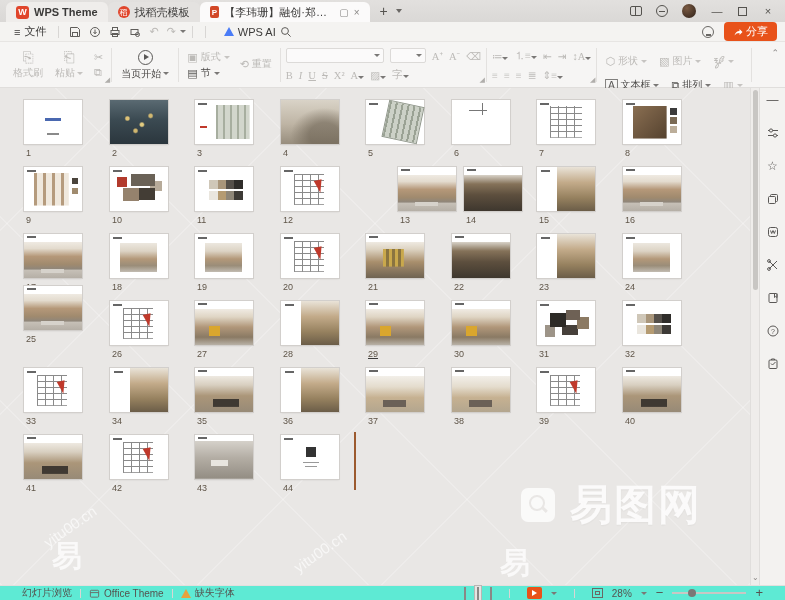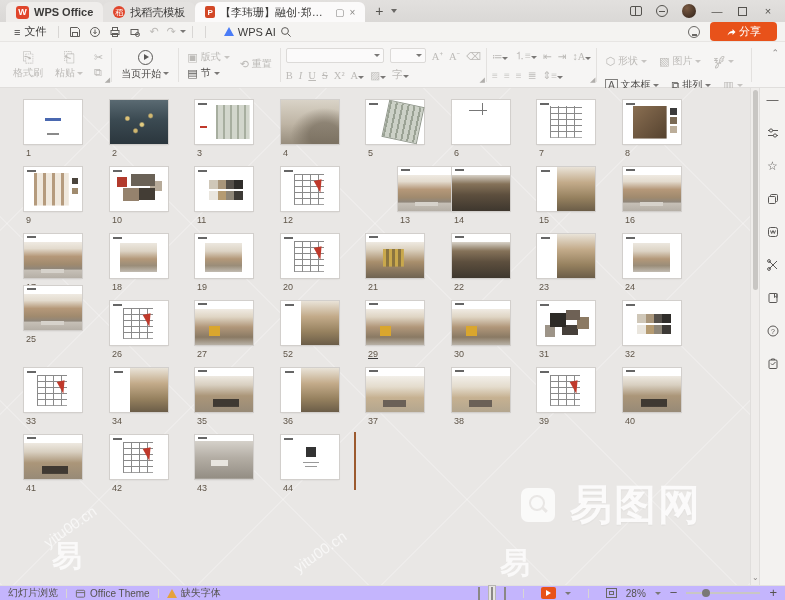--- a/index.html
+++ b/index.html
@@ -48,21 +48,21 @@
   .menu-tabs { display:flex; align-items:center; gap:2px; margin-left:14px; }
   .menu-tab { padding:2px 9px; font-size:11.5px; color:#3b3a39; position:relative; }
   .menu-tab.active { color:#d6501e; font-weight:bold; }
   .menu-tab.active::after { content:""; position:absolute; left:9px; right:9px; bottom:-2px;
     height:2px; background:#d6501e; }
   .wps-ai { display:flex; align-items:center; gap:4px; margin-left:12px; font-size:11px; }
   .ai-logo { width:0; height:0; border-left:5px solid transparent; border-right:5px solid transparent;
     border-bottom:9px solid #4a7cf7; filter:hue-rotate(0deg); }
   .mb-right { margin-left:auto; display:flex; align-items:center; gap:10px; }
   .share-btn { display:flex; align-items:center; gap:3px; background:#e8521a; color:#fff;
-    border-radius:4px; padding:2px 16px; font-size:11px;justify-content:flex-end; }
+    border-radius:4px; padding:2px 9px; font-size:11px;justify-content:flex-end; }
   .svc-ic { width:12px; height:12px; border:1px solid #6a6865; border-radius:50%; position:relative; }
   .svc-ic::after { content:""; position:absolute; left:3px; top:7px; width:5px; height:2px; background:#6a6865; }
 
   
   .ribbon { position:absolute; top:42px; left:0; right:0; height:46px; background:#f6f5f4;
     border-bottom:1px solid #e0dedc; display:flex; align-items:stretch; padding:3px 4px 2px 4px; }
   .rb-group { display:flex; align-items:center; gap:4px; padding:0 5px; position:relative; }
   .rb-sep { width:1px; background:#e3e1df; margin:3px 0; }
   .rb-big { display:flex; flex-direction:column; align-items:center; justify-content:center;
     gap:2px; padding:1px 4px; border-radius:3px; }
@@ -210,23 +210,23 @@
     border-radius:3px; background:#c8c6c3; }
   .vscroll .down-ar { position:absolute; bottom:3px; left:1px; font-size:8px; color:#8a8886; }
   .sidebar { position:absolute; top:88px; left:759px; width:26px; height:497px; background:#f3f2f0;
     border-left:1px solid #e0dedc; display:flex; flex-direction:column; align-items:center;
     padding-top:4px; gap:17px; }
   .sb-ic { width:16px; height:16px; display:flex; align-items:center; justify-content:center;
     color:#5a5856; font-size:12px; }
   .sb-ic svg { display:block; }
 
   
-  .statusbar { position:absolute; left:0; right:0; bottom:0; height:15px; background:#c4b5fd;
+  .statusbar { position:absolute; left:0; right:0; bottom:0; height:15px; background:#5eead4;
     border-top:1px solid #e2e0de; display:flex; align-items:center; font-size:10px;
-    color:#55534f; padding:0 8px; }
+    color:#55534f; padding:0 22px; }
   .st-sep { width:1px; height:9px; background:#d8d6d4; margin:0 8px; }
   .st-item { display:flex; align-items:center; gap:4px; }
   .warn-tri { width:0; height:0; border-left:5px solid transparent; border-right:5px solid transparent;
     border-bottom:9px solid #e6a23c; position:relative; }
   .st-right { margin-left:auto; display:flex; align-items:center; gap:9px; }
   .view-ic { width:12px; height:10px; border:1px solid #8a8886; position:relative; }
   .view-ic.grid { background:
     linear-gradient(#8a8886,#8a8886) 2px 2px/3px 2px no-repeat,
     linear-gradient(#8a8886,#8a8886) 7px 2px/3px 2px no-repeat,
     linear-gradient(#8a8886,#8a8886) 2px 6px/3px 2px no-repeat,
@@ -243,21 +243,21 @@
   .zoom-pm { font-size:13px; color:#55534f; line-height:10px; }
 </style>
 </head>
 <body>
 
 <div id="app">
 
   <div class="titlebar">
     <div class="tb-tab home">
       <span class="logo-w">W</span>
-      <span class="t-label">WPS Office</span>
+      <span class="t-label">WPS Theme</span>
     </div>
     <div class="tb-tab docer">
       <span class="logo-docer">稻</span>
       <span class="t-label">找稻壳模板</span>
     </div>
     <div class="tb-tab doc">
       <span class="logo-ppt">P</span>
       <span class="t-label">【李玮珊】融创·郑州中原壹号</span>
       <span class="tb-mini">▢</span>
       <span class="tb-mini">×</span>
@@ -523,21 +523,21 @@
           <div class="slide-num">11</div>
         </div>
         <div class="slide-cell" style="left: 281px; top: 79px;">
           <div class="thumb k-plan-arrow"></div>
           <div class="slide-num">12</div>
         </div>
         <div class="slide-cell" style="left: 366px; top: 79px; padding-left: 32px;">
           <div class="thumb k-render"></div>
           <div class="slide-num">13</div>
         </div>
-        <div class="slide-cell" style="left: 452px; top: 79px;">
+        <div class="slide-cell" style="left: 464px; top: 79px;">
           <div class="thumb k-render-dark"></div>
           <div class="slide-num">14</div>
         </div>
         <div class="slide-cell" style="left: 537px; top: 79px;">
           <div class="thumb k-render-half"></div>
           <div class="slide-num">15</div>
         </div>
         <div class="slide-cell" style="left: 623px; top: 79px;">
           <div class="thumb k-render"></div>
           <div class="slide-num">16</div>
@@ -581,21 +581,21 @@
         <div class="slide-cell" style="left: 110px; top: 213px;">
           <div class="thumb k-plan-arrow"></div>
           <div class="slide-num">26</div>
         </div>
         <div class="slide-cell" style="left: 195px; top: 213px;">
           <div class="thumb k-render-wood"></div>
           <div class="slide-num">27</div>
         </div>
         <div class="slide-cell" style="left: 281px; top: 213px;">
           <div class="thumb k-render-half"></div>
-          <div class="slide-num">52</div>
+          <div class="slide-num">28</div>
         </div>
         <div class="slide-cell" style="left: 366px; top: 213px; text-decoration: underline;">
           <div class="thumb k-render-wood"></div>
           <div class="slide-num">29</div>
         </div>
         <div class="slide-cell" style="left: 452px; top: 213px;">
           <div class="thumb k-render-wood"></div>
           <div class="slide-num">30</div>
         </div>
         <div class="slide-cell" style="left: 537px; top: 213px;">

